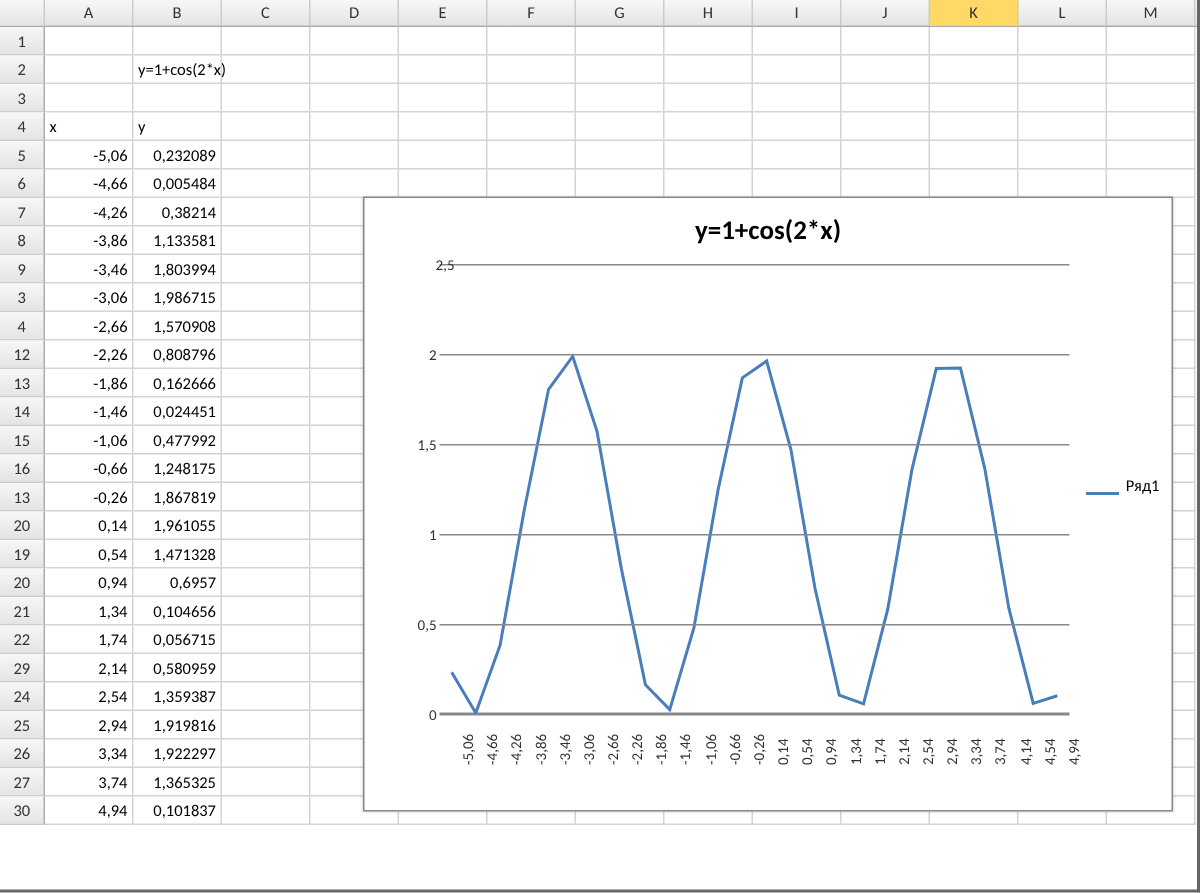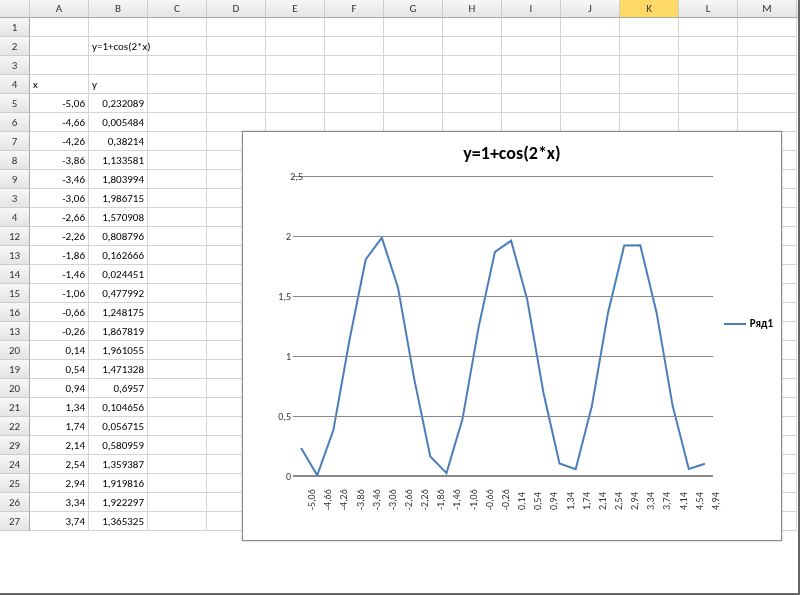--- a/index.html
+++ b/index.html
@@ -130,23 +130,22 @@
     transform-origin: left top;
     font-size: 10px;
     white-space: nowrap;
     color: #333;
   }
   .legend {
     position: absolute;
     right: 8px;
     top: 185px;
     display: flex;
-    align-items: center;
+    align-items: flex-end;
     font-size: 11px;
-    font-weight: bold;
   }
   .legend-line {
     width: 22px;
     height: 2px;
     background: #4a7ebb;
     margin-right: 4px;
   }
   svg.line { position: absolute; left:0; top:0; }
   .border-r { position:absolute; right:0; top:0; bottom:0; width:2px; background:#666; }
   .border-b { position:absolute; left:0; right:0; bottom:0; height:2px; background:#666; }
@@ -585,20 +584,36 @@
         <div class="cell"></div>
         <div class="cell"></div>
         <div class="cell"></div>
         <div class="cell"></div>
         <div class="cell"></div>
       </div>
       <div class="row">
         <div class="rh">27</div>
         <div class="cell num">3,74</div>
         <div class="cell num">1,365325</div>
+        <div class="cell"></div>
+        <div class="cell"></div>
+        <div class="cell"></div>
+        <div class="cell"></div>
+        <div class="cell"></div>
+        <div class="cell"></div>
+        <div class="cell"></div>
+        <div class="cell"></div>
+        <div class="cell"></div>
+        <div class="cell"></div>
+        <div class="cell"></div>
+      </div>
+      <div class="row">
+        <div class="rh">30</div>
+        <div class="cell num">4,94</div>
+        <div class="cell num">0,101837</div>
         <div class="cell"></div>
         <div class="cell"></div>
         <div class="cell"></div>
         <div class="cell"></div>
         <div class="cell"></div>
         <div class="cell"></div>
         <div class="cell"></div>
         <div class="cell"></div>
         <div class="cell"></div>
         <div class="cell"></div>

